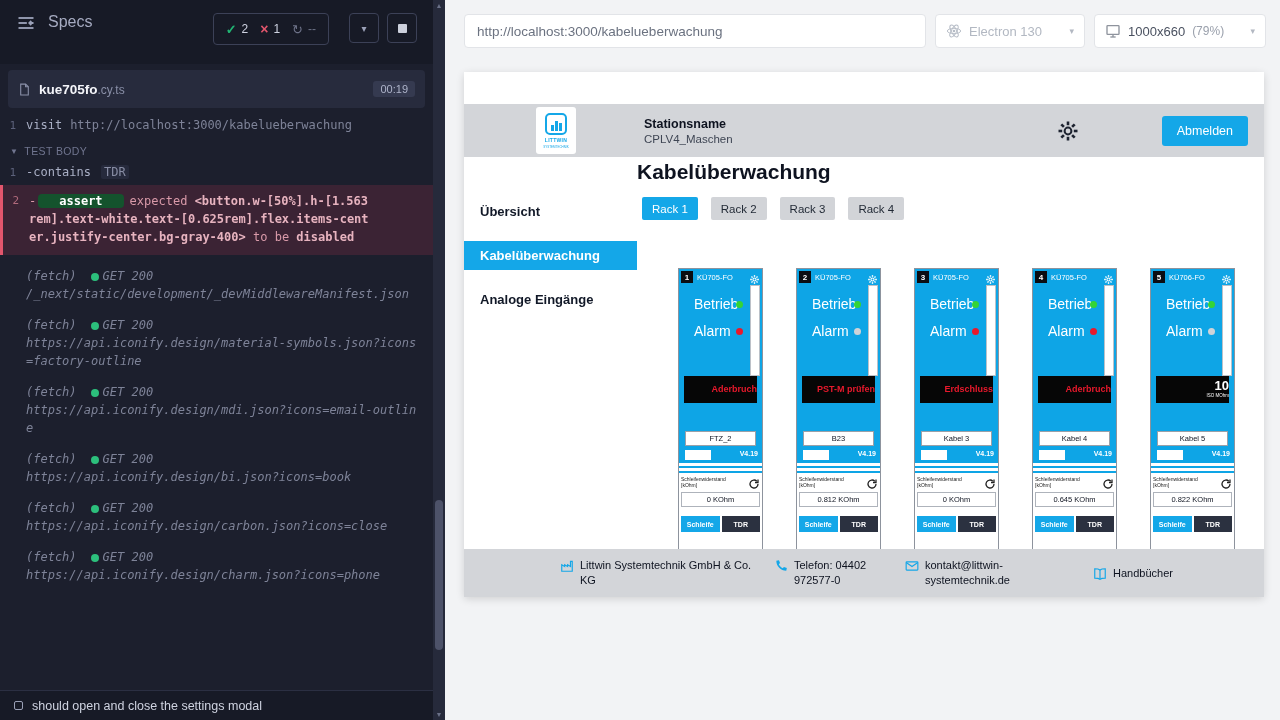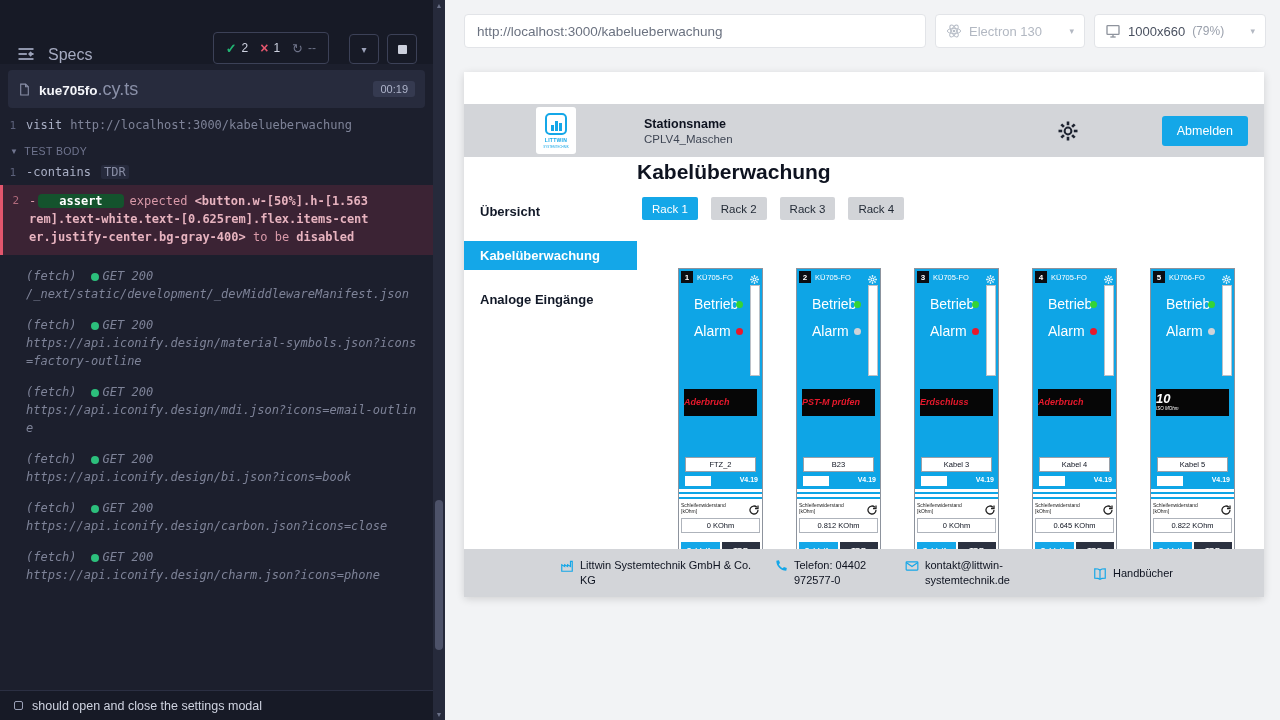--- a/index.html
+++ b/index.html
@@ -4,37 +4,37 @@
 <style>
   * { box-sizing: border-box; }
   html,body { margin:0; padding:0; }
   body {
     width:1280px; height:720px; overflow:hidden; display:flex;
     font-family:"Liberation Sans", sans-serif; background:#f2f3f5;
   }
 
   
   .cy-panel { width:433px; height:720px; background:#1c1f2d; position:relative; flex:none; display:flex; flex-direction:column; }
-  .cy-header { height:64px; display:flex; align-items:flex-end; padding:0 16px; flex:none; background:#171a26; }
+  .cy-header { height:64px; display:flex; align-items:flex-start; padding:13px 16px; flex:none; background:#171a26; }
   .menu-icon { width:20px; height:20px; flex:none; }
   .cy-title { color:#a6abc1; font-size:16px; margin-left:12px; }
   .cy-spacer { flex:1; }
   .stats { display:flex; align-items:center; gap:12px; border:1px solid #3c4157; border-radius:4px; height:32px; padding:0 12px; margin-right:12px; }
   .stat { display:flex; align-items:center; gap:5px; font-size:12px; color:#ced2e0; }
   .s-ok { color:#21b573; font-weight:bold; font-size:13px; }
   .s-bad { color:#e2566d; font-weight:bold; font-size:14px; }
   .s-pend { color:#6d7288; font-size:13px; }
   .s-pendtxt { color:#6d7288; }
   .hdr-btn { width:30px; height:30px; border:1px solid #3c4157; border-radius:4px; display:flex; align-items:center; justify-content:center; color:#9ba1b8; margin-left:8px; background:transparent; cursor:pointer; font-size:10px; }
   .stop-sq { width:9px; height:9px; background:#ccd0dc; border-radius:1px; }
 
   .spec-bar { margin:6px 8px; height:38px; background:#272b3d; border-radius:4px; display:flex; align-items:center; padding:0 10px; flex:none; }
   .spec-icon { width:13px; height:15px; flex:none; }
   .spec-name { color:#f4f5f9; font-size:13.5px; font-weight:bold; margin-left:8px; }
-  .spec-ext { color:#8a90a8; font-weight:normal; font-size:18px; }
+  .spec-ext { color:#8a90a8; font-weight:normal; font-size:12px; }
   .spec-time { margin-left:auto; background:#353a50; color:#aeb4ca; font-size:11px; padding:2px 7px; border-radius:3px; }
 
   .cy-log { flex:1; overflow:hidden; font-family:"DejaVu Sans Mono", monospace; font-size:12px; padding-top:2px; }
   .log-row { display:flex; line-height:17px; padding:1px 0; }
   .lnum { width:26px; flex:none; text-align:right; color:#5c617b; font-size:11px; padding-right:10px; }
   .lcontent { flex:1; padding-right:14px; }
   .cmd { color:#aab0c6; margin-right:8px; }
   .url-text { color:#7e8398; word-break:break-all; }
   .section-head { display:flex; align-items:center; color:#70758f; font-size:10.5px; font-family:"Liberation Sans", sans-serif; letter-spacing:.4px; padding:10px 0 6px 10px; }
   .chev { margin-right:6px; font-size:8px; color:#70758f; }
@@ -100,21 +100,21 @@
   .card { width:85px; height:310px; background:#0ea5e6; border:1px solid #8d939d; flex:none; display:flex; flex-direction:column; }
   .card-head { height:16px; display:flex; align-items:center; position:relative; }
   .card-num { width:12px; height:12px; background:#0b0d12; color:#fff; font-size:8px; font-weight:bold; display:flex; align-items:center; justify-content:center; margin-left:2px; flex:none; }
   .card-model { color:#fff; font-size:7.5px; font-weight:normal; margin-left:4px; white-space:nowrap; }
   .card-gear { position:absolute; right:2px; top:2px; width:11px; height:11px; color:#fff; cursor:pointer; }
   .card-top { height:91px; position:relative; }
   .led-row { display:flex; align-items:center; padding-left:15px; margin-top:11px; }
   .led-label { color:#fff; font-size:14px; width:42px; }
   .led { width:7px; height:7px; border-radius:50%; flex:none; }
   .cable-strip { position:absolute; top:0; right:2px; width:10px; height:91px; background:#fff; border:1px solid #bcc1c8; }
-  .card-msg { height:27px; margin:13px 5px; background:#060606; display:flex; flex-direction:column; align-items:flex-start; justify-content:center;font-style:italic; }
+  .card-msg { height:27px; margin:0 5px; background:#060606; display:flex; flex-direction:column; align-items:flex-end; justify-content:center; }
   .msg-main { font-weight:bold; line-height:1; }
   .msg-sub { font-size:4.5px; color:#fff; line-height:1.6; }
   .card-cable { margin:28px 6px 0; height:15px; background:#fff; border:1px solid #9aa0a8; font-size:7.5px; line-height:13px; text-align:center; color:#0e1320; }
   .card-ver { height:17px; position:relative; }
   .ver-box { position:absolute; left:6px; top:4px; width:26px; height:10px; background:#fff; }
   .ver-text { position:absolute; right:4px; top:4px; font-size:7px; font-weight:bold; color:#fff; }
   .sep { height:3px; background:#fff; margin-bottom:2px; }
   .card-sec { flex:1; background:#fff; padding:3px 2px 0; }
   .sec-head { display:flex; justify-content:space-between; align-items:flex-start; }
   .sec-label { font-size:5px; color:#222; line-height:1.2; max-width:62px; }

